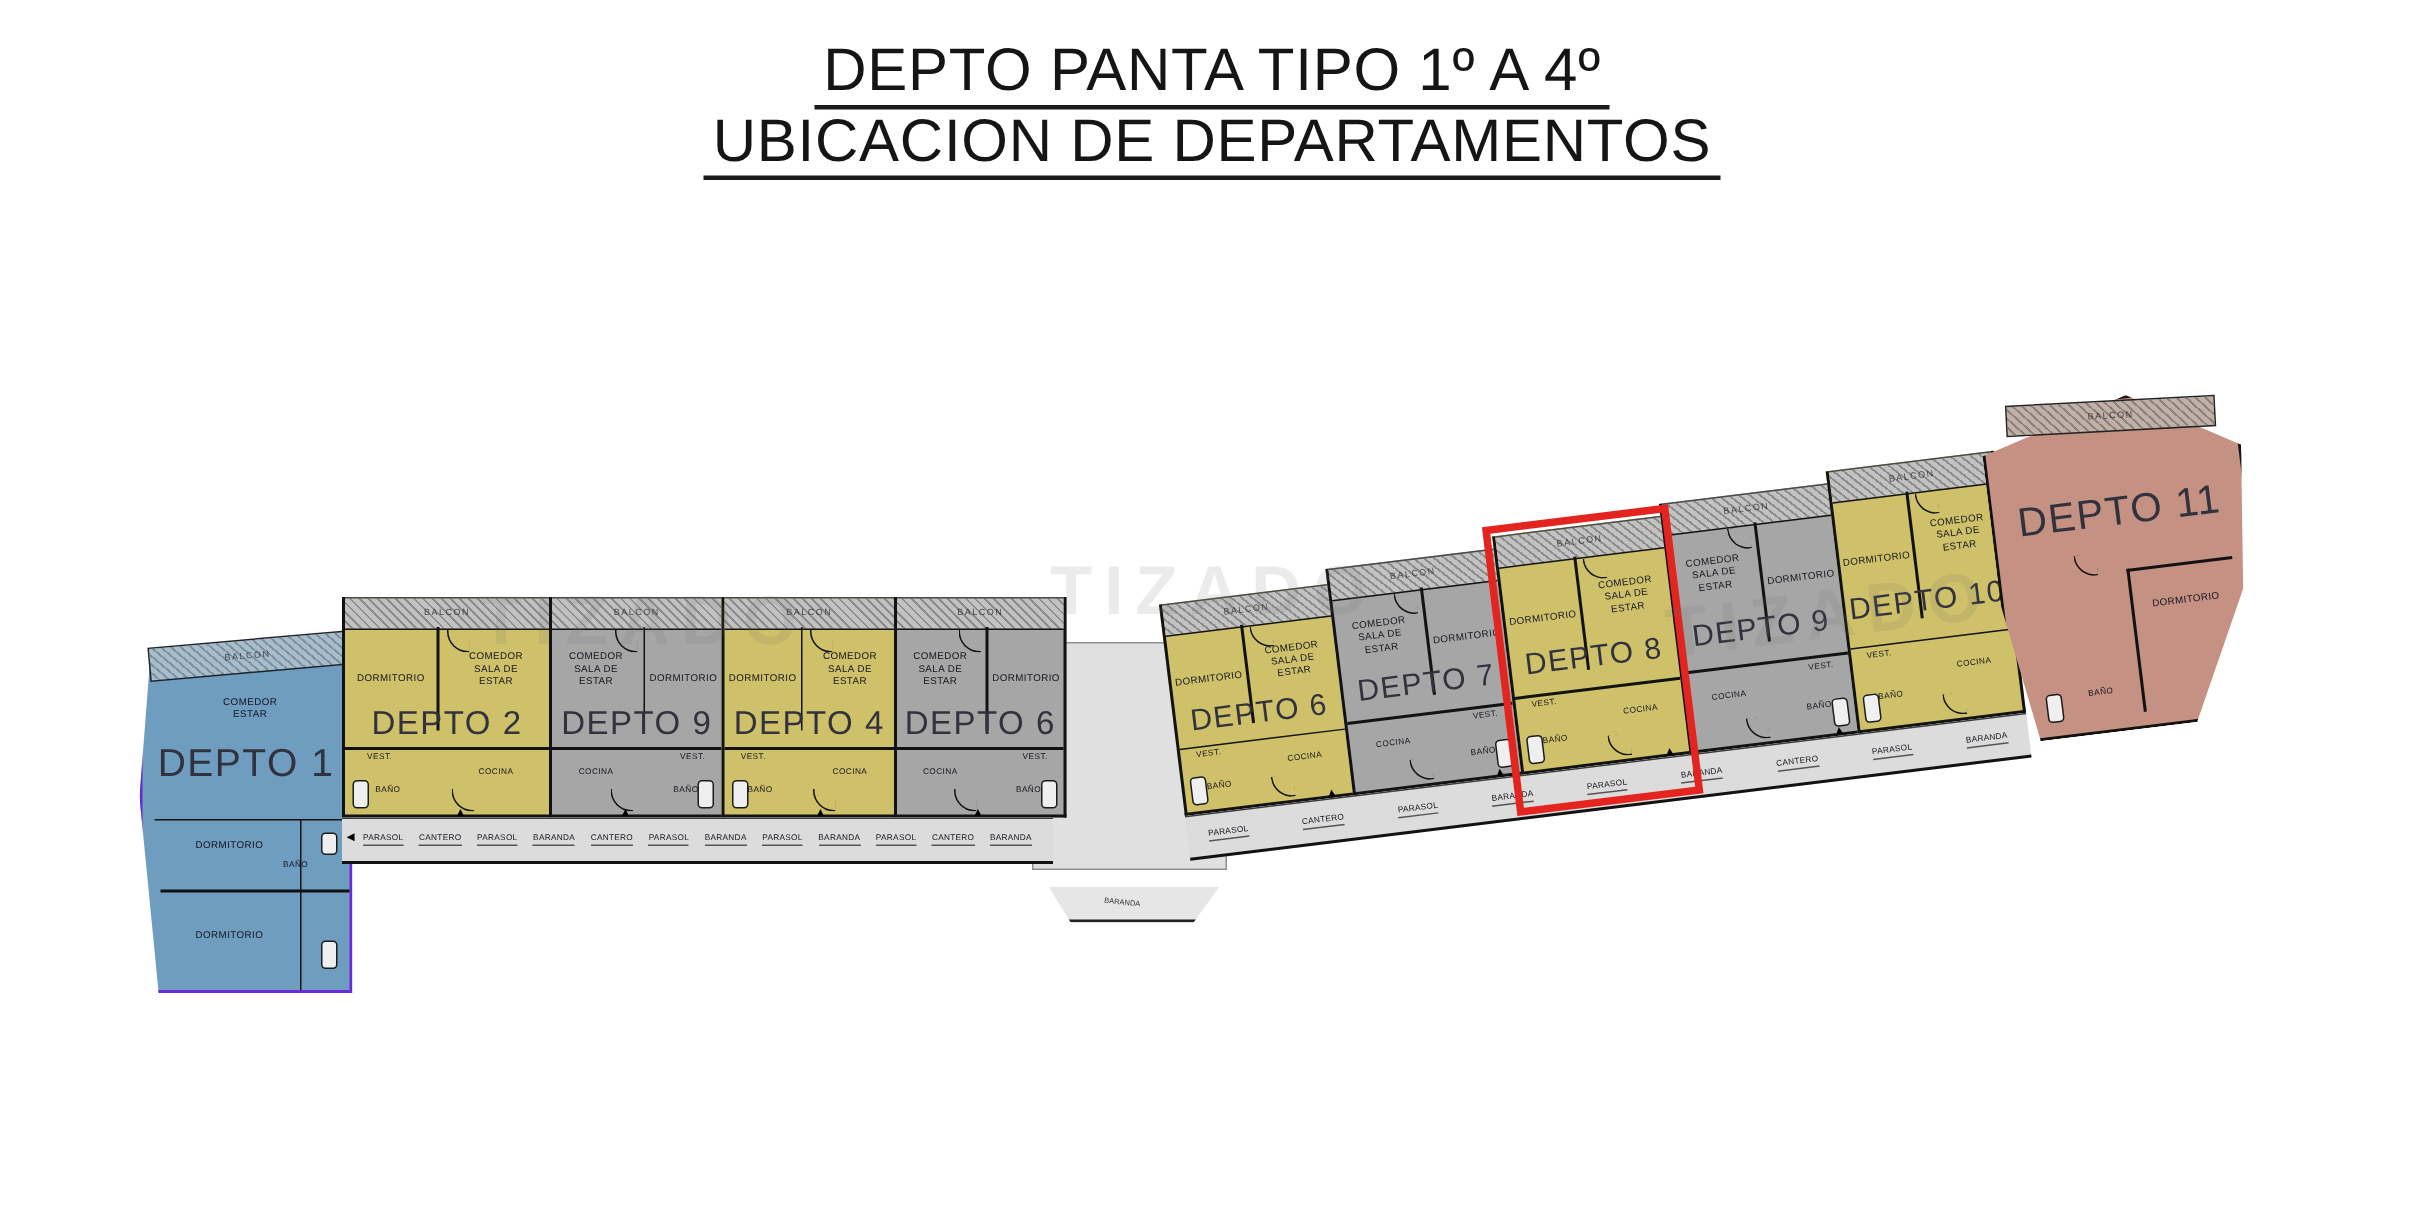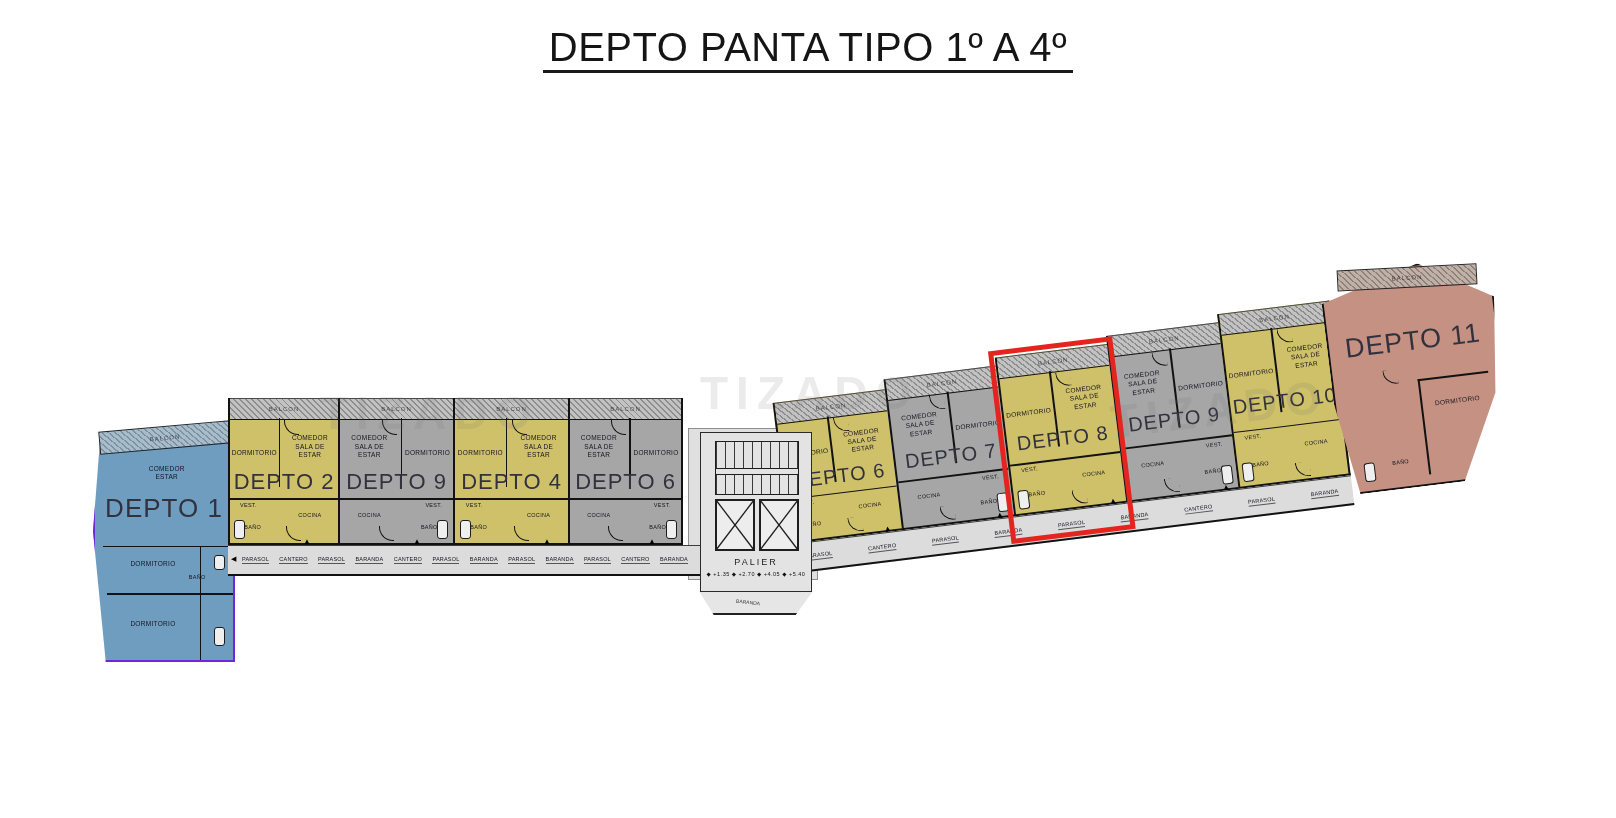--- a/index.html
+++ b/index.html
@@ -84,20 +84,21 @@
             border:1.2px solid #222;box-sizing:border-box;}
   .elv{display:block;}
 </style>
 </head>
 <body>
 
 <div id="canvas">
 
   <div id="title">
     <div><span class="tline">DEPTO PANTA TIPO 1º  A 4º</span></div>
+    <div><span class="tline">UBICACION DE DEPARTAMENTOS</span></div>
   </div>
 
   <span class="wm" style="left:320px;top:386px;">TIZADO</span>
   <span class="wm" style="left:700px;top:366px;">TIZADO</span>
   <span class="wm" style="left:1110px;top:382px;transform:rotate(-7deg);">TIZADO</span>
 
   <div id="connector"></div>
 
   <div id="depto1">
     <div id="d1-body">
@@ -112,21 +113,21 @@
       <span class="rl" style="left:14%;top:83%;width:56%;">DORMITORIO</span>
       <div class="tub" style="right:6%;bottom:6%;"></div>
       <div class="tub" style="right:6%;top:56%;height:13px;"></div>
     </div>
     <div id="d1-balc" class="balc-blue">
       <span class="balc-label">BALCON</span>
     </div>
   </div>
 
   <div id="left-units">
-      <div class="unit" style="width: 110px; height: 147px; background: rgb(207, 193, 105);">
+      <div class="unit" style="width: 138px; height: 147px; background: rgb(207, 193, 105);">
         <div class="balc">
           <span class="balc-label">BALCON</span>
         </div>
         <div class="umain">
           <div class="wv" style="left: 45%; top: 0px; height: 55%;"></div>
           <span class="rl pre" style="left: 1%; top: 25%; width: 43%;">DORMITORIO</span>
           <span class="rl pre" style="right: 2%; top: 13%; width: 48%;">COMEDOR
 SALA DE
 ESTAR</span>
           <span class="big" style="top: 41%; font-size: 22px;">DEPTO 2</span>
@@ -214,35 +215,20 @@
       <span class="cl">CANTERO</span>
       <span class="cl">PARASOL</span>
       <span class="cl">BARANDA</span>
       <span class="cl">PARASOL</span>
       <span class="cl">BARANDA</span>
       <span class="cl">PARASOL</span>
       <span class="cl">CANTERO</span>
       <span class="cl">BARANDA</span>
     </div>
 
-  <div id="palier-block">
-    <div id="stairs">
-        <div class="rail"></div>
-      </div>
-    <svg class="elv" width="84" height="52" style="position:absolute;left:14px;top:66px;" viewBox="0 0 84 52">
-      <rect x="1" y="1" width="38" height="50" fill="#ededed" stroke="#1e1e1e" stroke-width="2"></rect>
-      <line x1="1" y1="1" x2="39" y2="51" stroke="#1e1e1e" stroke-width="1.3"></line>
-      <line x1="39" y1="1" x2="1" y2="51" stroke="#1e1e1e" stroke-width="1.3"></line>
-      <rect x="45" y="1" width="38" height="50" fill="#ededed" stroke="#1e1e1e" stroke-width="2"></rect>
-      <line x1="45" y1="1" x2="83" y2="51" stroke="#1e1e1e" stroke-width="1.3"></line>
-      <line x1="83" y1="1" x2="45" y2="51" stroke="#1e1e1e" stroke-width="1.3"></line>
-    </svg>
-    <div id="palier-label">PALIER</div>
-    <div id="palier-levels">◆ +1.35  ◆ +2.70  ◆ +4.05  ◆ +5.40</div>
-  </div>
   <div id="palier-ext">
     <span>BARANDA</span>
   </div>
 
   <div id="right-wing">
     <div id="right-units">
         <div class="unit" style="width: 113px; height: 142px; background: rgb(207, 193, 105);">
           <div class="balc">
             <span class="balc-label">BALCON</span>
           </div>

